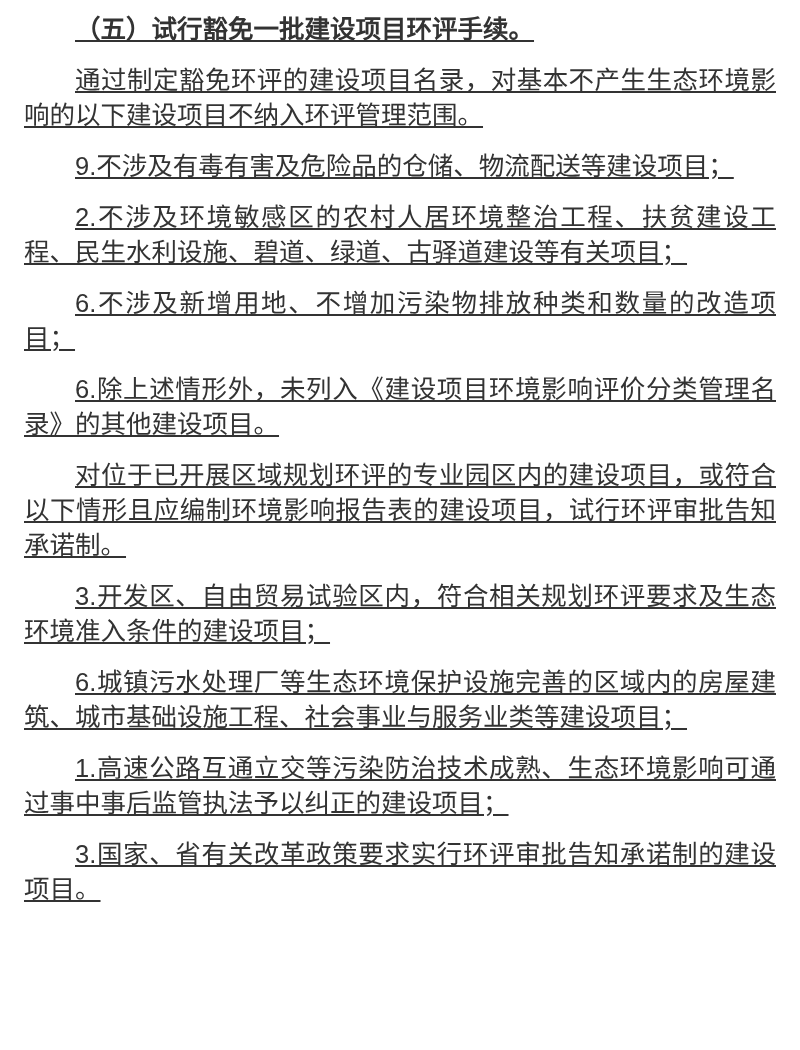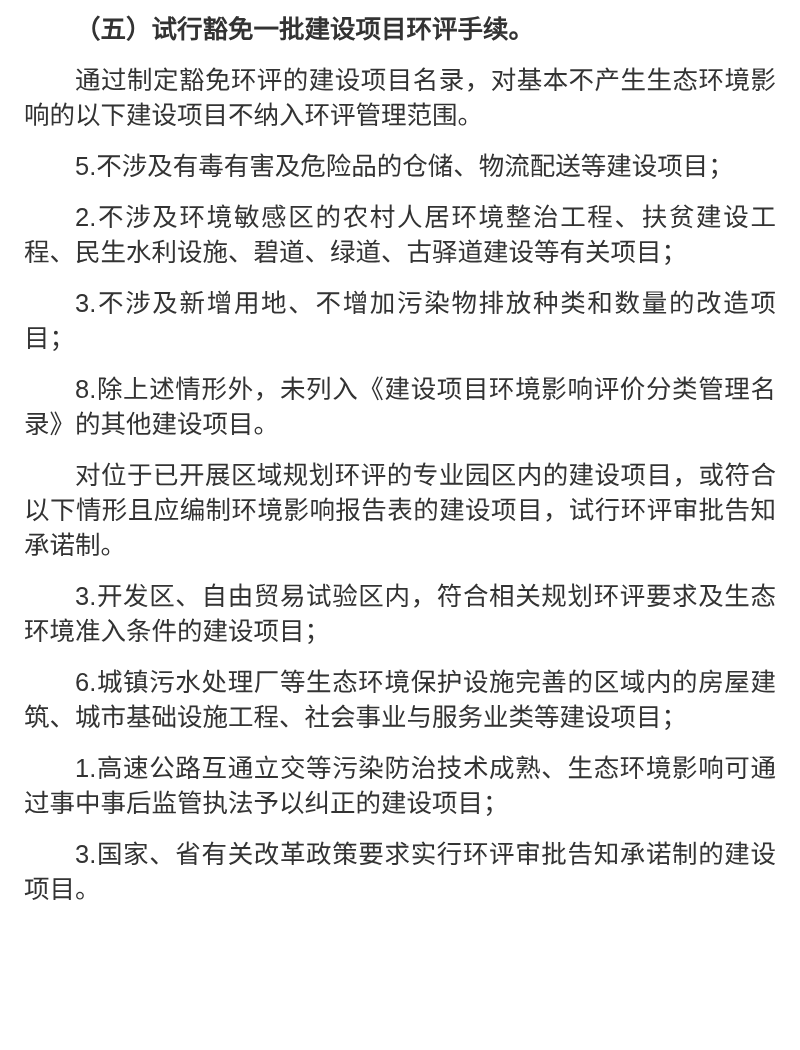--- a/index.html
+++ b/index.html
@@ -20,33 +20,34 @@
     color: #333333;
     font-size: 25.5px;
     line-height: 35px;
     text-align: justify;
     text-justify: inter-character;
     word-break: normal;
   }
   .article p {
     margin: 0 0 16px 0;
     text-indent: 2em;
+    text-decoration: underline;
   }
   .article p.heading {
     font-weight: bold;
   }
 </style>
 </head>
 <body>
 
 <div class="article">
   <p class="heading">（五）试行豁免一批建设项目环评手续。</p>
   <p class="para">通过制定豁免环评的建设项目名录，对基本不产生生态环境影响的以下建设项目不纳入环评管理范围。</p>
-  <p class="para">5.不涉及有毒有害及危险品的仓储、物流配送等建设项目；</p>
+  <p class="para">9.不涉及有毒有害及危险品的仓储、物流配送等建设项目；</p>
   <p class="para">2.不涉及环境敏感区的农村人居环境整治工程、扶贫建设工程、民生水利设施、碧道、绿道、古驿道建设等有关项目；</p>
-  <p class="para">3.不涉及新增用地、不增加污染物排放种类和数量的改造项目；</p>
-  <p class="para">8.除上述情形外，未列入《建设项目环境影响评价分类管理名录》的其他建设项目。</p>
+  <p class="para">6.不涉及新增用地、不增加污染物排放种类和数量的改造项目；</p>
+  <p class="para">6.除上述情形外，未列入《建设项目环境影响评价分类管理名录》的其他建设项目。</p>
   <p class="para">对位于已开展区域规划环评的专业园区内的建设项目，或符合以下情形且应编制环境影响报告表的建设项目，试行环评审批告知承诺制。</p>
   <p class="para">3.开发区、自由贸易试验区内，符合相关规划环评要求及生态环境准入条件的建设项目；</p>
   <p class="para">6.城镇污水处理厂等生态环境保护设施完善的区域内的房屋建筑、城市基础设施工程、社会事业与服务业类等建设项目；</p>
   <p class="para">1.高速公路互通立交等污染防治技术成熟、生态环境影响可通过事中事后监管执法予以纠正的建设项目；</p>
   <p class="para">3.国家、省有关改革政策要求实行环评审批告知承诺制的建设项目。</p>
 </div>
 
 </body></html>

